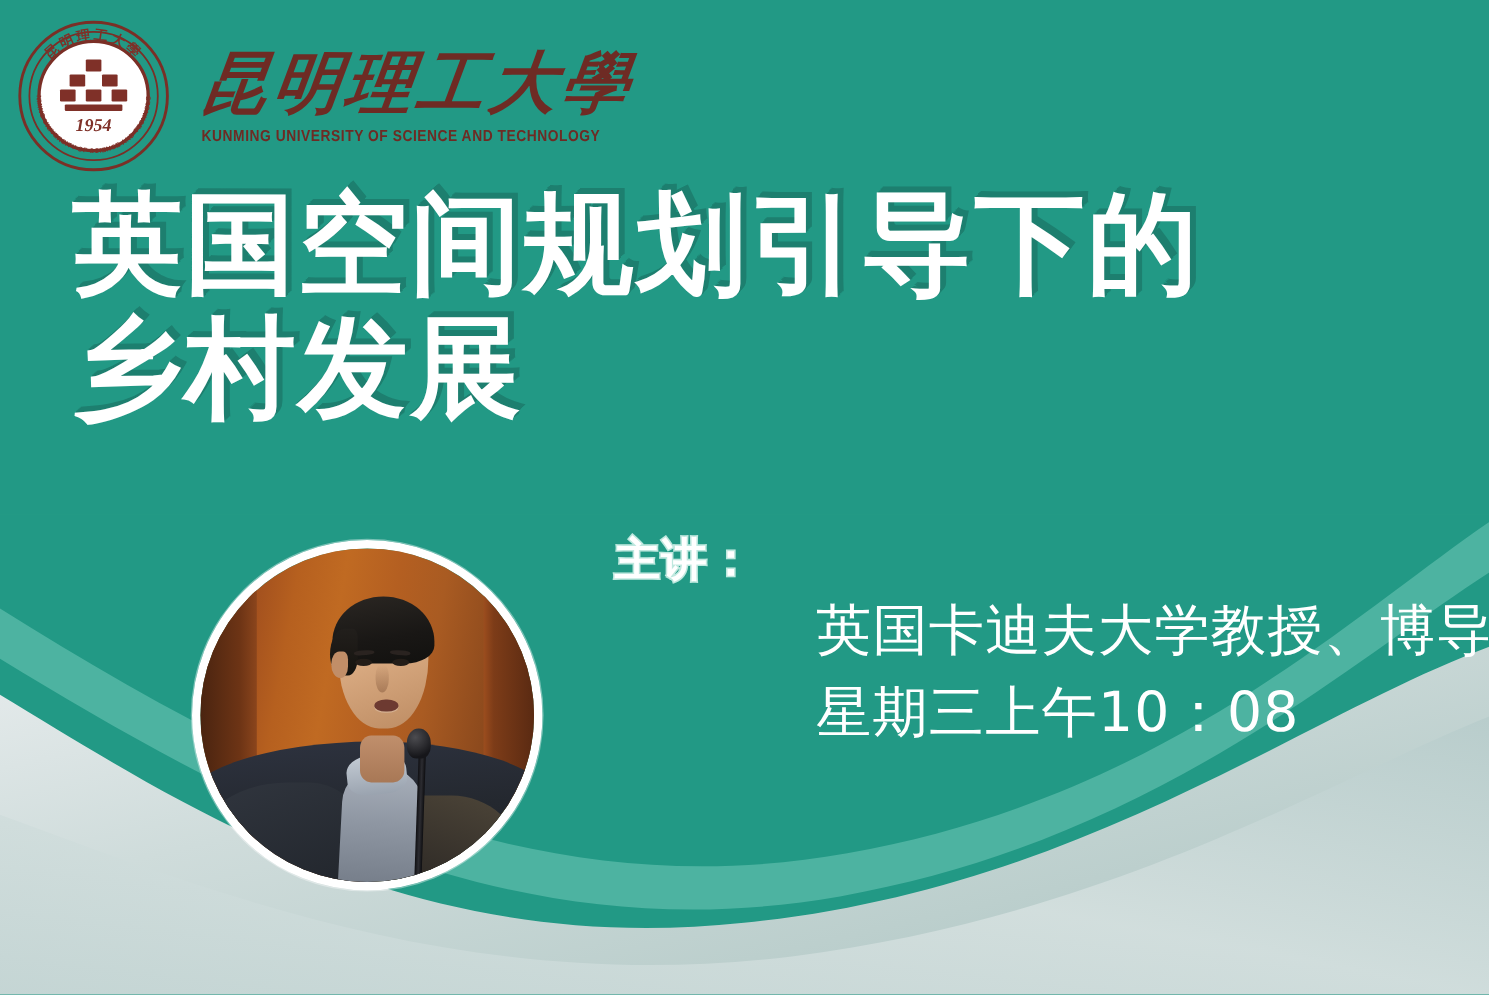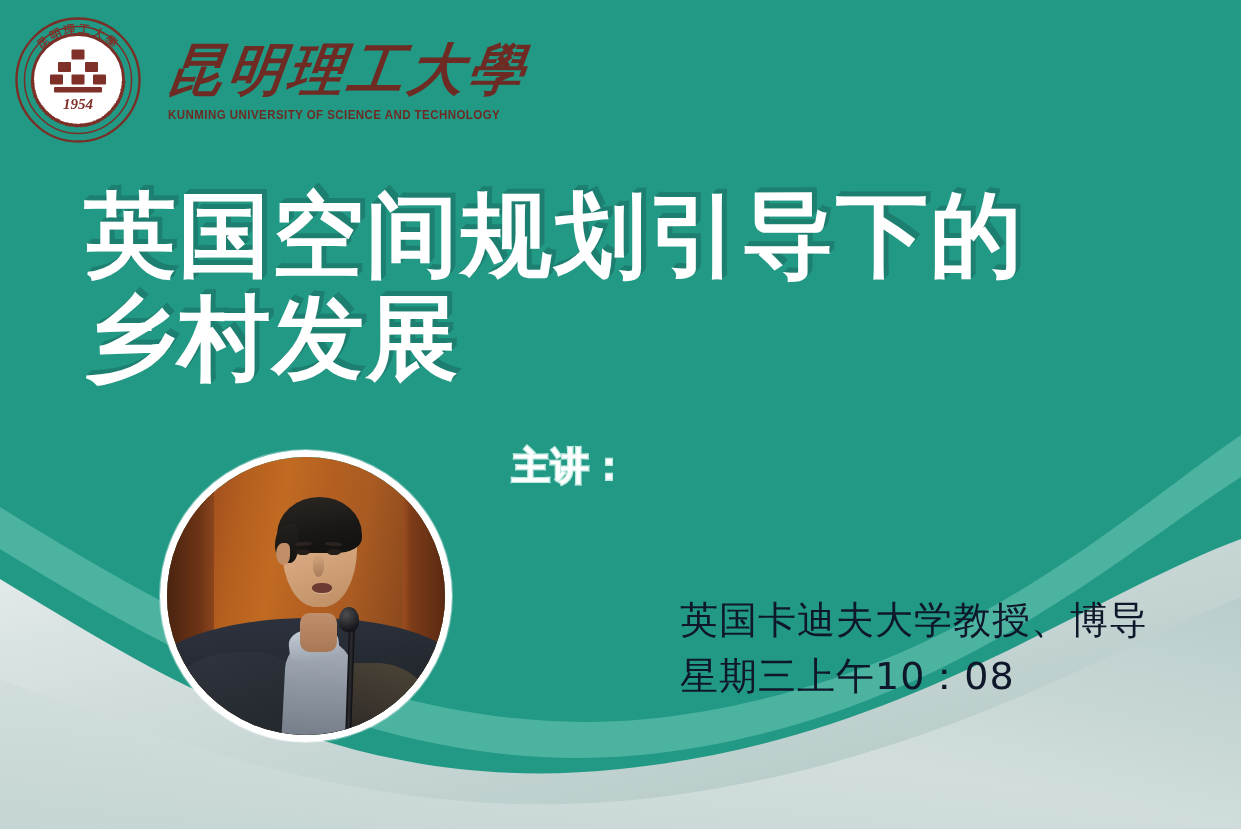--- a/index.html
+++ b/index.html
@@ -50,23 +50,22 @@
     color:#6e2b24;
     letter-spacing:0.45px;
     white-space:nowrap;
     transform:scaleY(1.15);
     transform-origin:left top;
   }
 
   
   #title {
     position:absolute;
-    left:84px; top:152px;
+    left:60px; top:152px;
     width:1140px;
-    margin-top:32px;
   }
   .title-line {
     font-family:"DejaVu Sans","Liberation Sans",sans-serif;
     font-weight:700;
     font-size:92px;
     line-height:1.12;
     color:#ffffff;
     letter-spacing:2px;
     white-space:nowrap;
     text-shadow:
@@ -207,21 +206,20 @@
   #info {
     position:absolute;
     left:512px; top:440px;
     width:700px;
   }
   .info-row {
     display:flex;
     align-items:baseline;
     margin-bottom:2px;
     white-space:nowrap;
-    flex-direction:column;
   }
   .info-label {
     font-family:"DejaVu Sans","Liberation Sans",sans-serif;
     font-weight:700;
     font-size:38px;
     line-height:1.38;
     color:#ffffff;
     letter-spacing:1px;
     flex:0 0 152px;
     -webkit-text-stroke:2.6px #bfe8df;
@@ -231,23 +229,23 @@
     font-family:"DejaVu Sans","Liberation Sans",sans-serif;
     font-weight:400;
     font-size:38px;
     line-height:1.38;
     color:#ffffff;
     letter-spacing:1px;
   }
   .info-cont {
     font-family:"DejaVu Sans","Liberation Sans",sans-serif;
     font-weight:400;
-    font-size:38px;
+    font-size:46px;
     line-height:1.38;
-    color:#0f172a;
+    color:#ffffff;
     letter-spacing:1px;
     padding-left:168px;
     white-space:nowrap;
     margin-bottom:2px;
   }
 </style>
 </head>
 <body>
 
 <div id="poster">

